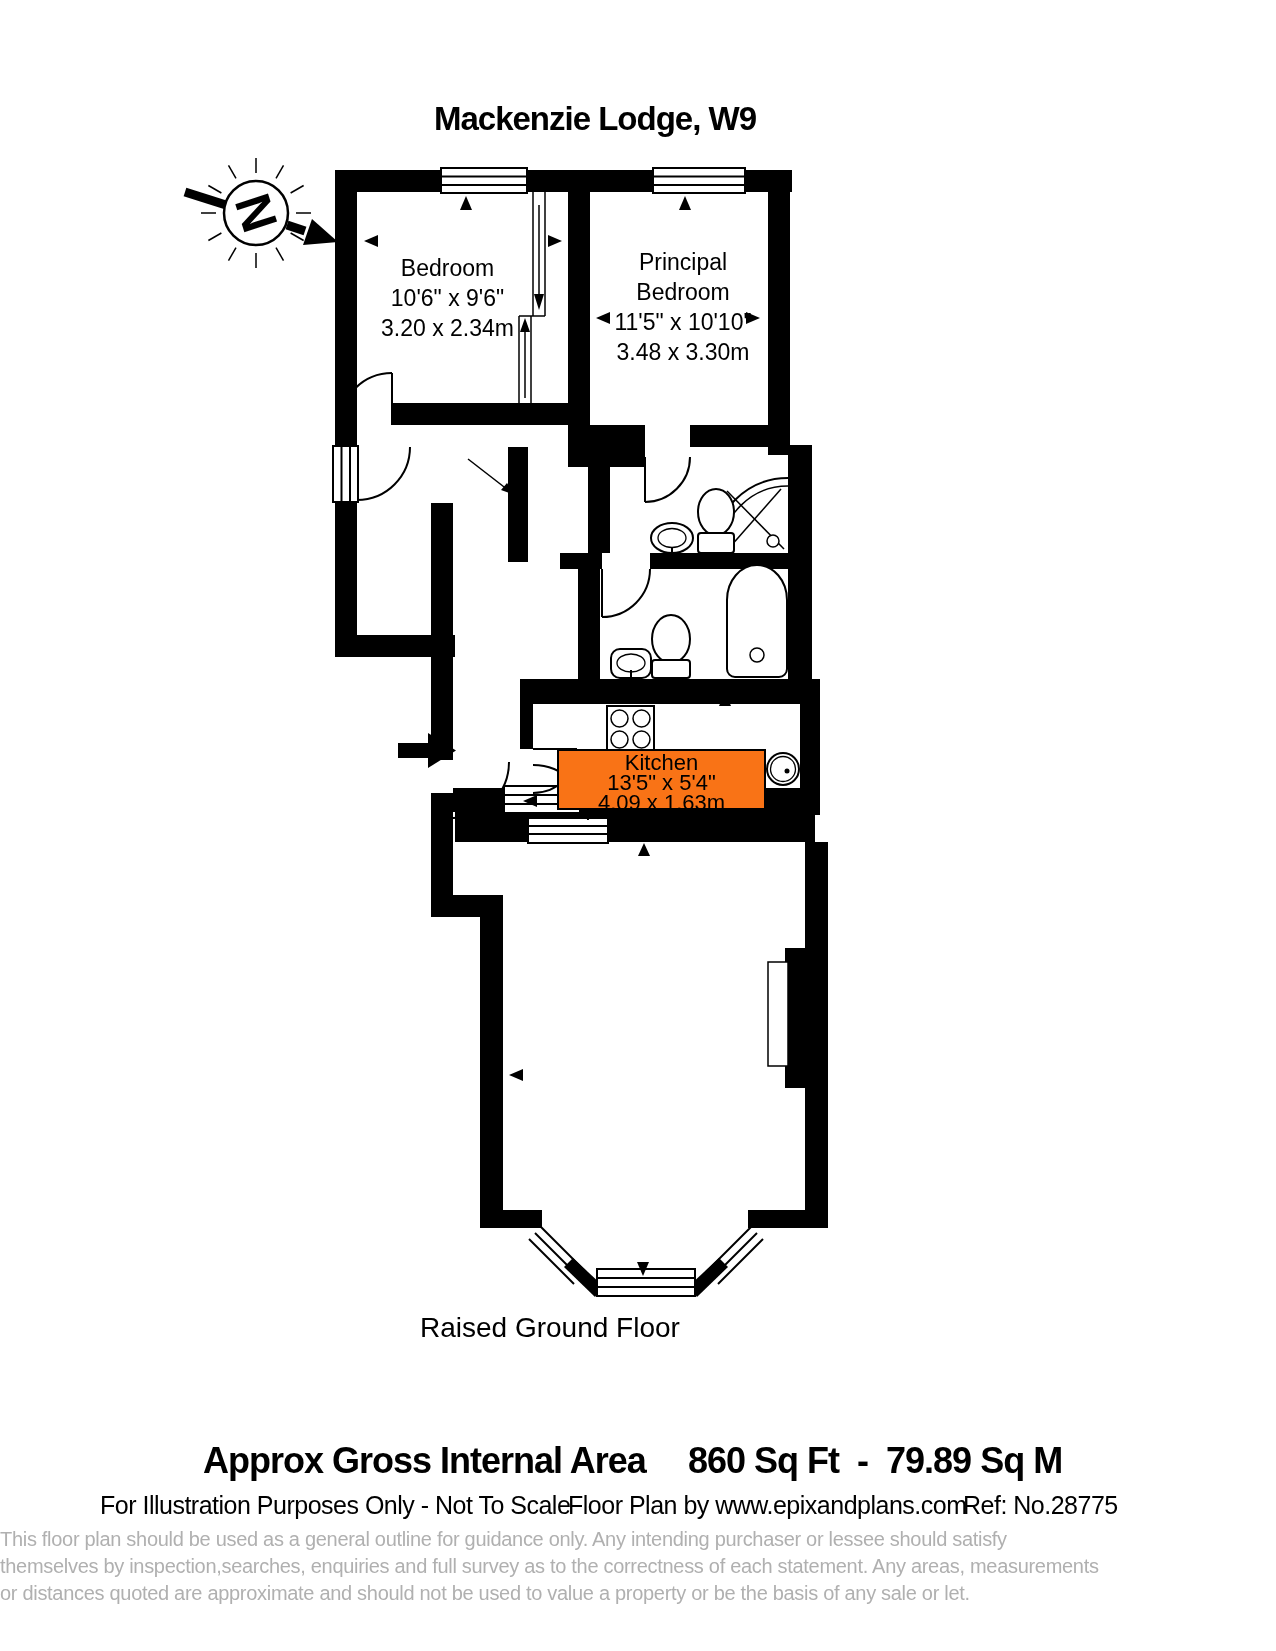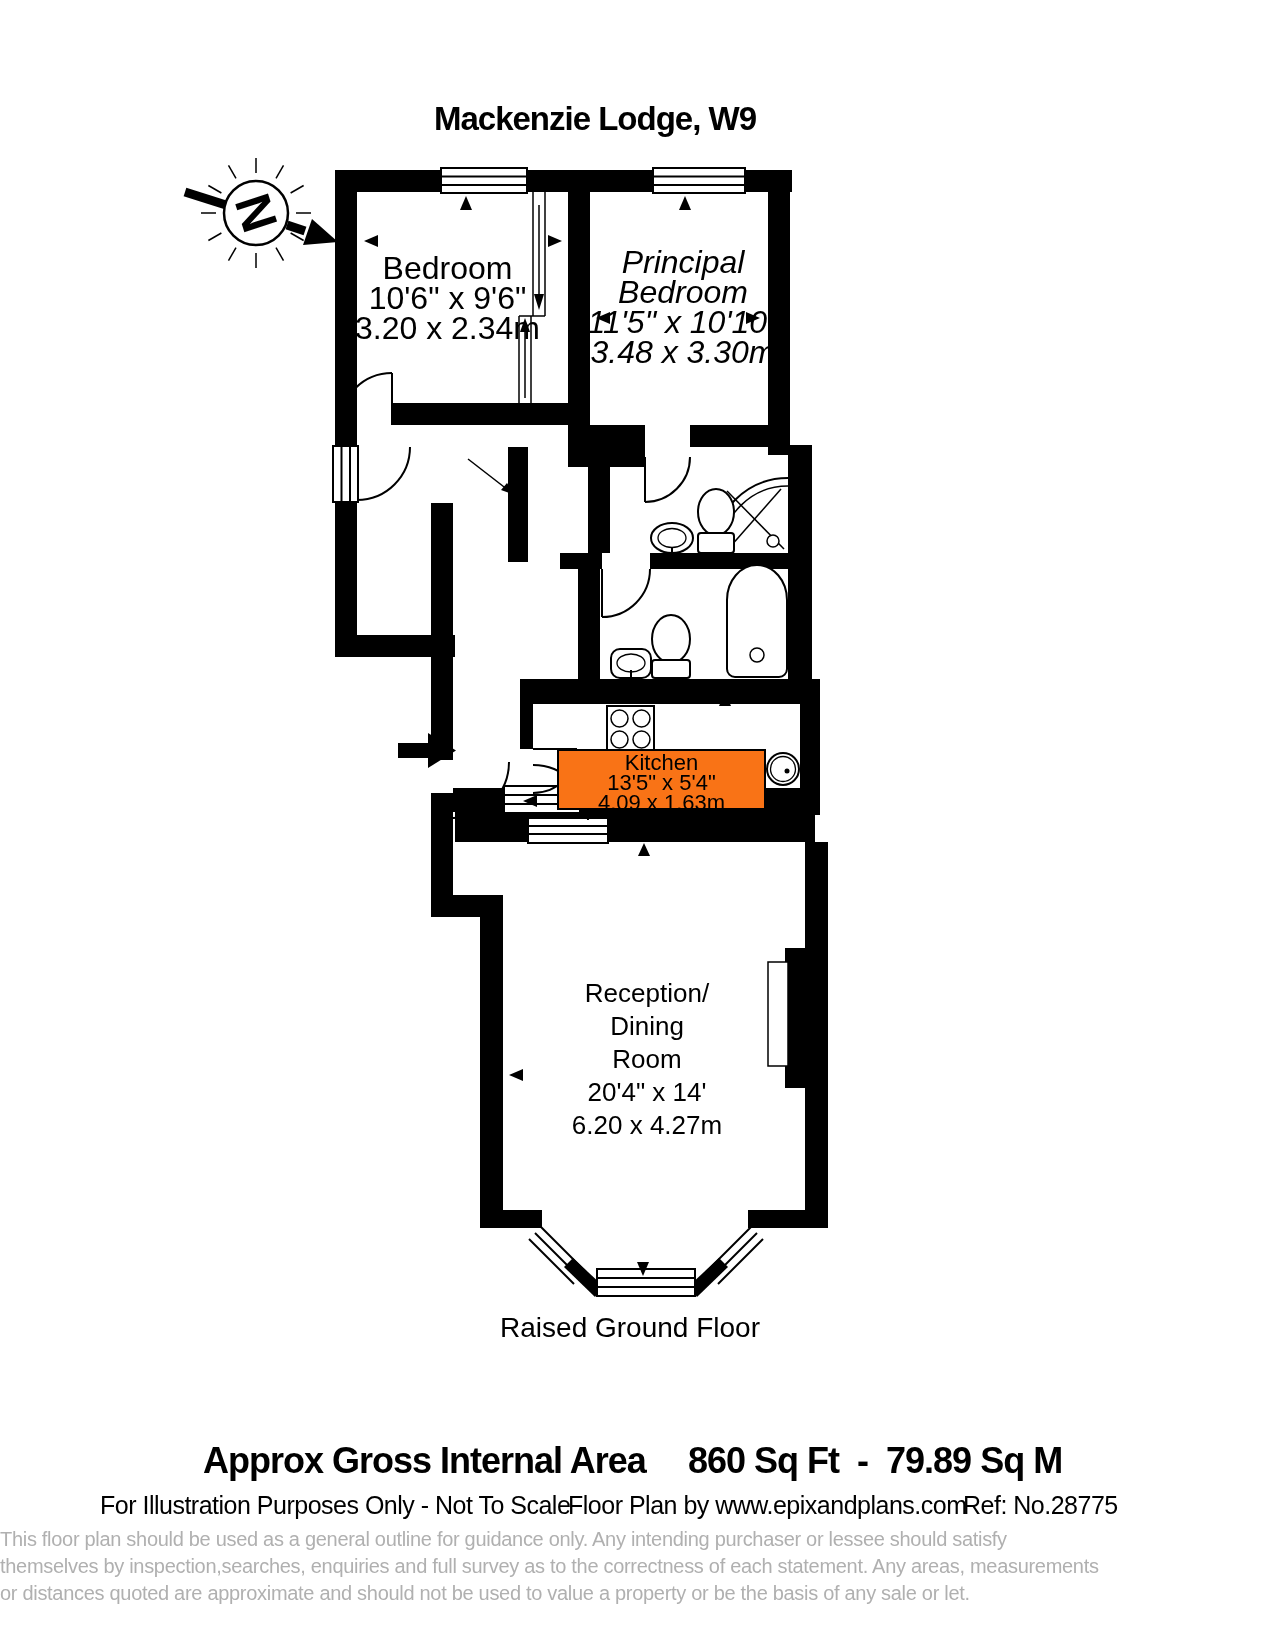--- a/index.html
+++ b/index.html
@@ -2,28 +2,28 @@
 <html><head>
 <meta charset="utf-8">
 <style>
   html,body{margin:0;padding:0;background:#ffffff;}
   #page{position:relative;width:1276px;height:1651px;background:#ffffff;
         font-family:"Liberation Sans", sans-serif;color:#000;overflow:hidden;}
   #plan-svg{position:absolute;left:0;top:0;width:1276px;height:1651px;}
   .abs{position:absolute;}
   .page-title{left:0;top:100px;width:1190px;text-align:center;
               font-size:33px;font-weight:bold;letter-spacing:-1px;}
-  .room-label{text-align:center;line-height:30px;font-size:32px;}
+  .room-label{text-align:center;line-height:30px;font-size:23px;}
   .room-label.bedroom{left:350px;top:253px;width:195px;}
-  .room-label.principal{left:583px;top:247px;width:200px;font-style:italic;}
+  .room-label.principal{left:583px;top:247px;width:200px;}
   .room-label.reception{left:542px;top:977px;width:210px;font-size:26px;line-height:33px;}
   .kitchen-box{left:557px;top:749px;width:209px;height:61px;background:#f97316;
                border:2px solid #000;text-align:center;font-size:22px;line-height:20px;
                padding-top:2px;box-sizing:border-box;}
-  .floor-label{left:420px;top:1312px;width:420px;text-align:center;font-size:28px;}
+  .floor-label{left:420px;top:1312px;width:420px;font-size:28px;}
   .area-label{left:203px;top:1440px;font-size:36px;font-weight:bold;letter-spacing:-1px;}
   .area-value{left:688px;top:1440px;font-size:36px;font-weight:bold;white-space:pre;letter-spacing:-1px;}
   .mid-note{top:1491px;font-size:25px;letter-spacing:-0.5px;}
   .mid-a{left:100px;} .mid-b{left:568px;} .mid-c{left:963px;}
   .gray-line{left:0;width:1276px;text-align:left;font-size:20px;color:#b0b0b0;letter-spacing:-0.3px;}
   .g1{top:1528px;} .g2{top:1555px;} .g3{top:1582px;}
   svg text.north-n{font-family:"Liberation Sans",sans-serif;font-weight:bold;font-size:50px;}
 </style>
 </head>
 <body>
@@ -264,27 +264,20 @@
     <div>11'5" x 10'10"</div>
     <div>3.48 x 3.30m</div>
   </div>
 
   <div class="abs kitchen-box">
     <div>Kitchen</div>
     <div>13'5" x 5'4"</div>
     <div>4.09 x 1.63m</div>
   </div>
 
-  <div class="abs room-label reception">
-    <div>Reception/</div>
-    <div>Dining</div>
-    <div>Room</div>
-    <div>20'4" x 14'</div>
-    <div>6.20 x 4.27m</div>
-  </div>
 
   <div class="abs floor-label">Raised Ground Floor</div>
 
   <div class="abs area-label">Approx Gross Internal Area</div>
   <div class="abs area-value">860 Sq Ft  -  79.89 Sq M</div>
 
   <div class="abs mid-note mid-b">Floor Plan by www.epixandplans.com</div>
   <div class="abs mid-note mid-a">For Illustration Purposes Only - Not To Scale</div>
   <div class="abs mid-note mid-c">Ref: No.28775</div>
 

